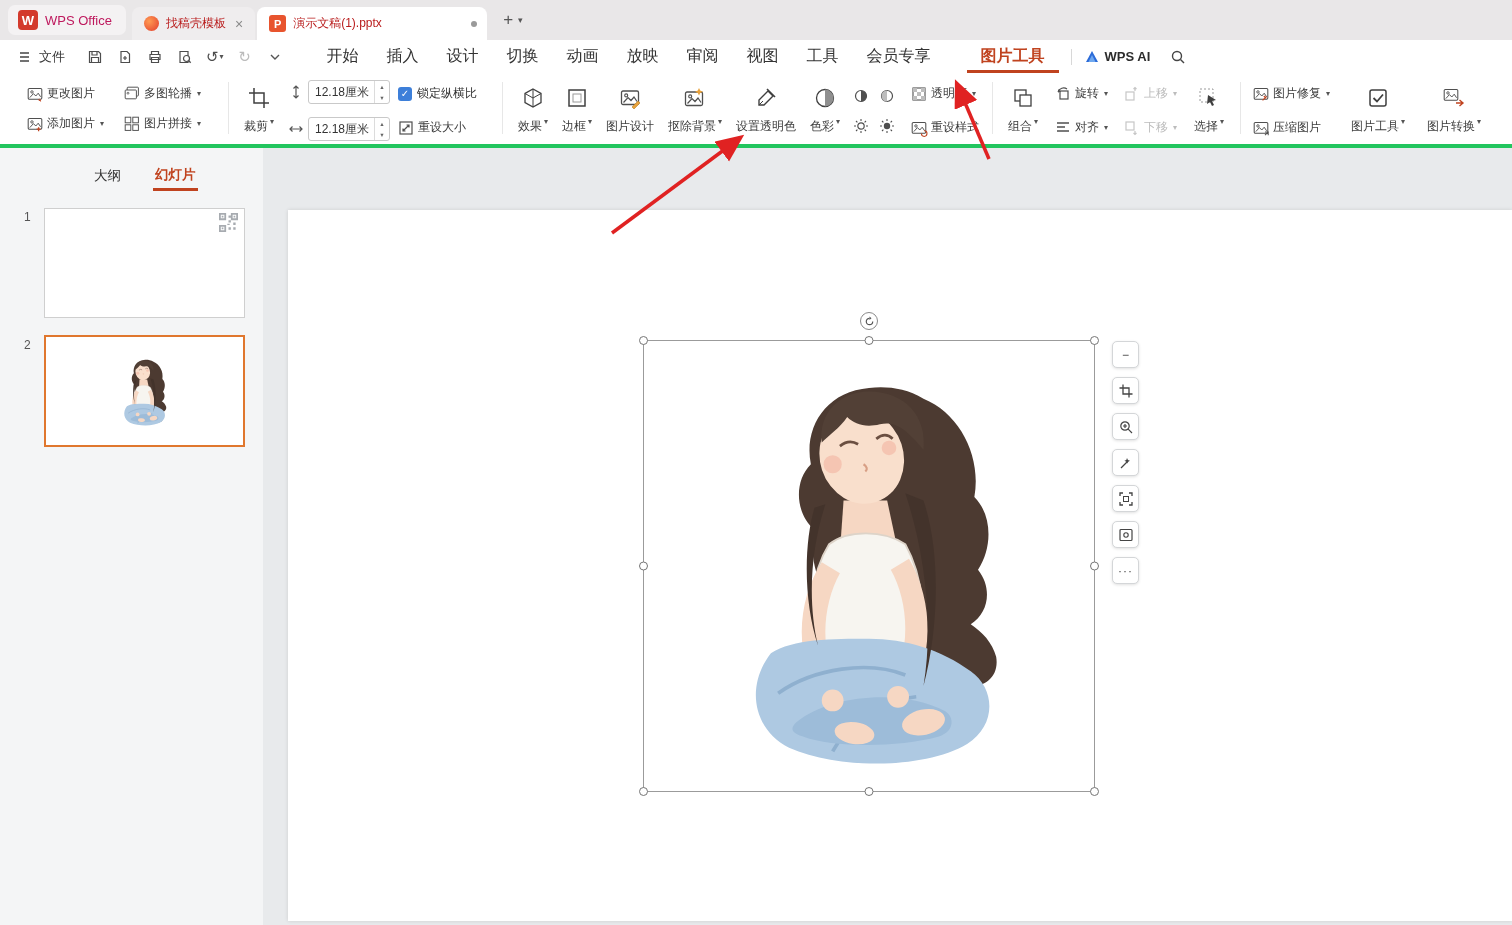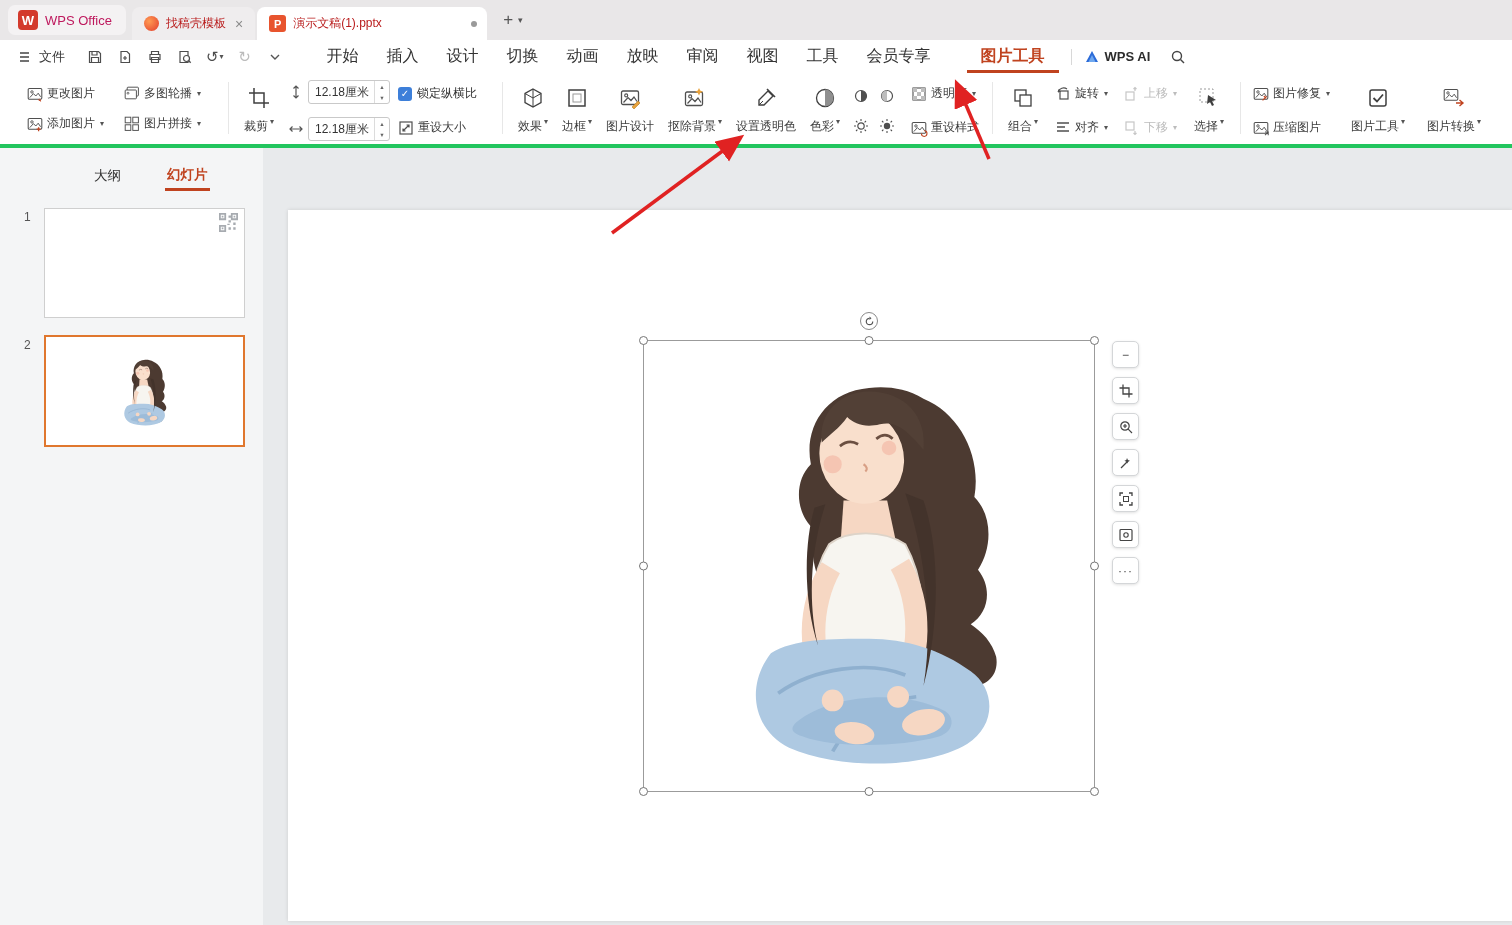--- a/index.html
+++ b/index.html
@@ -60,21 +60,21 @@
   .launcher{position:absolute;left:487px;top:133px;width:7px;height:7px;border-right:1.5px solid #8b8b8b;border-bottom:1.5px solid #8b8b8b}
   .gC{position:absolute;left:512px;top:7px;display:flex;align-items:flex-start;gap:2px}
   .bcgrid{display:grid;grid-template-columns:26px 26px;grid-auto-rows:30px;margin-top:1px}
   .bcbtn{display:flex;align-items:center;justify-content:center;border-radius:3px}
   .gD{position:absolute;left:1002px;top:7px;display:flex;align-items:flex-start;gap:6px}
   .gE{position:absolute;left:1248px;top:7px;display:flex;align-items:flex-start;gap:10px}
 
   
   #sidebar{position:absolute;top:148px;left:0;width:291px;height:777px;background:#f4f5f6;border-right:1px solid #d7d9db}
   .panel-tabs{position:absolute;top:12px;left:0;right:0;height:32px;display:flex;align-items:center}
-  .ptab{font-size:13.5px;color:#333;padding:4px 2px;margin-left:42px}
+  .ptab{font-size:13.5px;color:#333;padding:4px 2px;margin-left:30px}
   .ptab:first-child{margin-left:92px}
   .ptab.active{color:#c0431f;font-weight:bold;border-bottom:3px solid #c0431f}
   .panel-collapse{position:absolute;right:18px;top:8px;font-size:17px;color:#666}
   .thumb-num{position:absolute;left:24px;font-size:12px;color:#555}
   .thumb{position:absolute;left:44px;width:201px;background:#fff;border:1px solid #cfcfcf}
   .thumb.selected{border:2px solid #e0772e}
 
   
   #canvas{position:absolute;top:148px;left:263px;width:1249px;height:777px;background:#e8eaec}
   #slide{position:absolute;left:25px;top:62px;width:1224px;height:711px;background:#fff;box-shadow:0 0 4px rgba(0,0,0,.12)}

